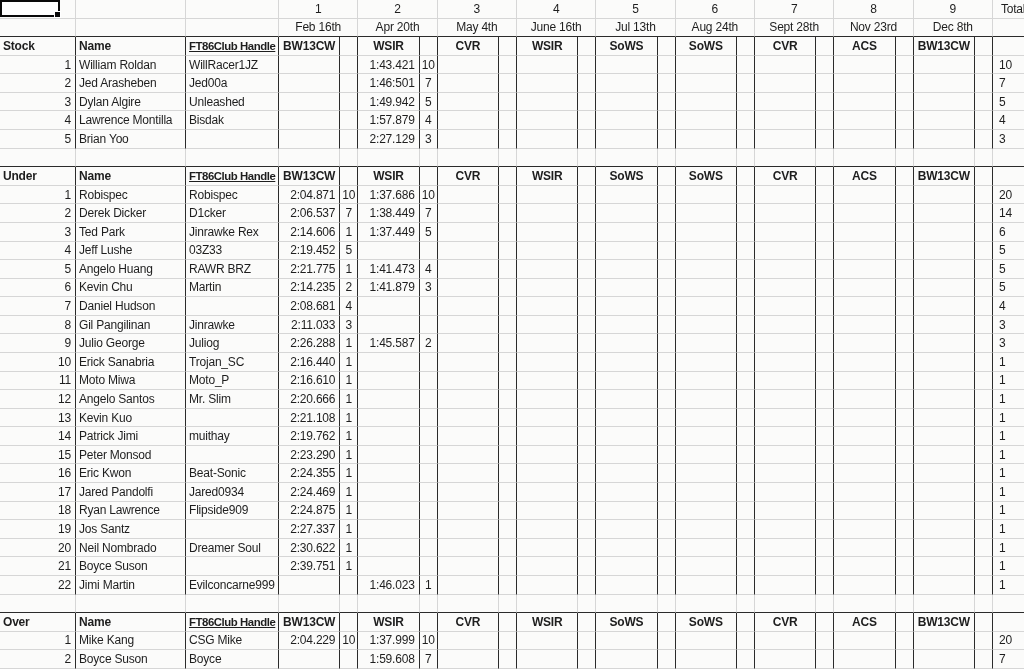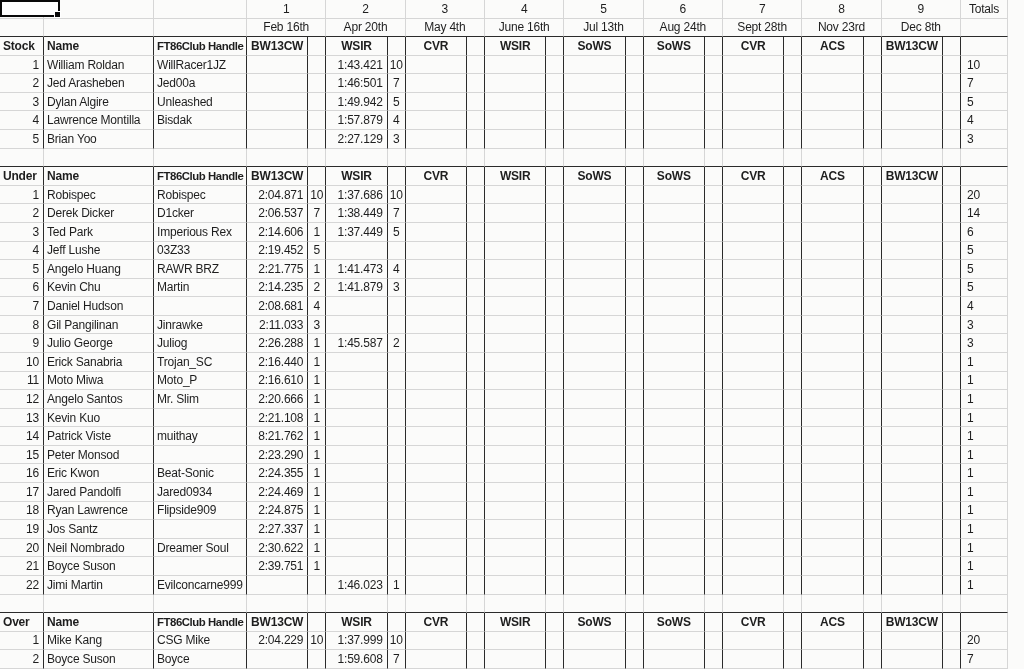--- a/index.html
+++ b/index.html
@@ -19,31 +19,31 @@
   }
   .row{display:flex;height:18.583px;box-sizing:border-box;}
   .c{
     flex:none;box-sizing:border-box;height:100%;
     border-right:1px solid var(--grid);
     border-bottom:1px solid var(--grid);
     display:flex;align-items:center;
     white-space:nowrap;overflow:hidden;
     padding:0 3px;letter-spacing:-0.2px;
   }
-  .w-a{width:44px}
+  .w-a{width:76px}
   .w-b{width:110px}
   .w-c{width:93px}
   .w-t{width:61.33px}
   .w-p{width:18px;padding:0 1px;}
   .w-g{width:79.33px}
   .w-tot{width:47px}
   .right{justify-content:flex-end;padding-right:4px;}
   .center{justify-content:center;}
   .bold{font-weight:bold;}
-  .hdr-handle{font-size:11.4px;letter-spacing:-0.45px;}
+  .hdr-handle{font-size:11.4px;letter-spacing:-0.45px;text-decoration:underline;}
   .dr{border-right-color:var(--dark);}
   .darkb .c{border-bottom-color:var(--dark);}
   .tot-val{padding-left:6px;}
   
   #sel{
     position:absolute;left:0;top:0;width:60px;height:17px;
     box-sizing:border-box;border:2px solid #0a0a0a;background:#ffffff;z-index:5;
   }
   #sel .handle{
     position:absolute;right:-3px;bottom:-3px;width:5px;height:5px;
@@ -321,21 +321,21 @@
         <div class="c w-p center dr"></div>
         <div class="c w-t right dr"></div>
         <div class="c w-p center dr"></div>
         <div class="c w-t right dr"></div>
         <div class="c w-p center dr"></div>
         <div class="c w-tot tot-val">14</div>
       </div>
       <div class="row">
         <div class="c w-a right dr">3</div>
         <div class="c w-b dr">Ted Park</div>
-        <div class="c w-c dr">Imperious Rex</div>
+        <div class="c w-c dr">Jinrawke Rex</div>
         <div class="c w-t right dr">2:14.606</div>
         <div class="c w-p center dr">1</div>
         <div class="c w-t right dr">1:37.449</div>
         <div class="c w-p center dr">5</div>
         <div class="c w-t right dr"></div>
         <div class="c w-p center dr"></div>
         <div class="c w-t right dr"></div>
         <div class="c w-p center dr"></div>
         <div class="c w-t right dr"></div>
         <div class="c w-p center dr"></div>
@@ -584,23 +584,23 @@
         <div class="c w-t right dr"></div>
         <div class="c w-p center dr"></div>
         <div class="c w-t right dr"></div>
         <div class="c w-p center dr"></div>
         <div class="c w-t right dr"></div>
         <div class="c w-p center dr"></div>
         <div class="c w-tot tot-val">1</div>
       </div>
       <div class="row">
         <div class="c w-a right dr">14</div>
-        <div class="c w-b dr">Patrick Viste</div>
+        <div class="c w-b dr">Patrick Jimi</div>
         <div class="c w-c dr">muithay</div>
-        <div class="c w-t right dr">8:21.762</div>
+        <div class="c w-t right dr">2:19.762</div>
         <div class="c w-p center dr">1</div>
         <div class="c w-t right dr"></div>
         <div class="c w-p center dr"></div>
         <div class="c w-t right dr"></div>
         <div class="c w-p center dr"></div>
         <div class="c w-t right dr"></div>
         <div class="c w-p center dr"></div>
         <div class="c w-t right dr"></div>
         <div class="c w-p center dr"></div>
         <div class="c w-t right dr"></div>

